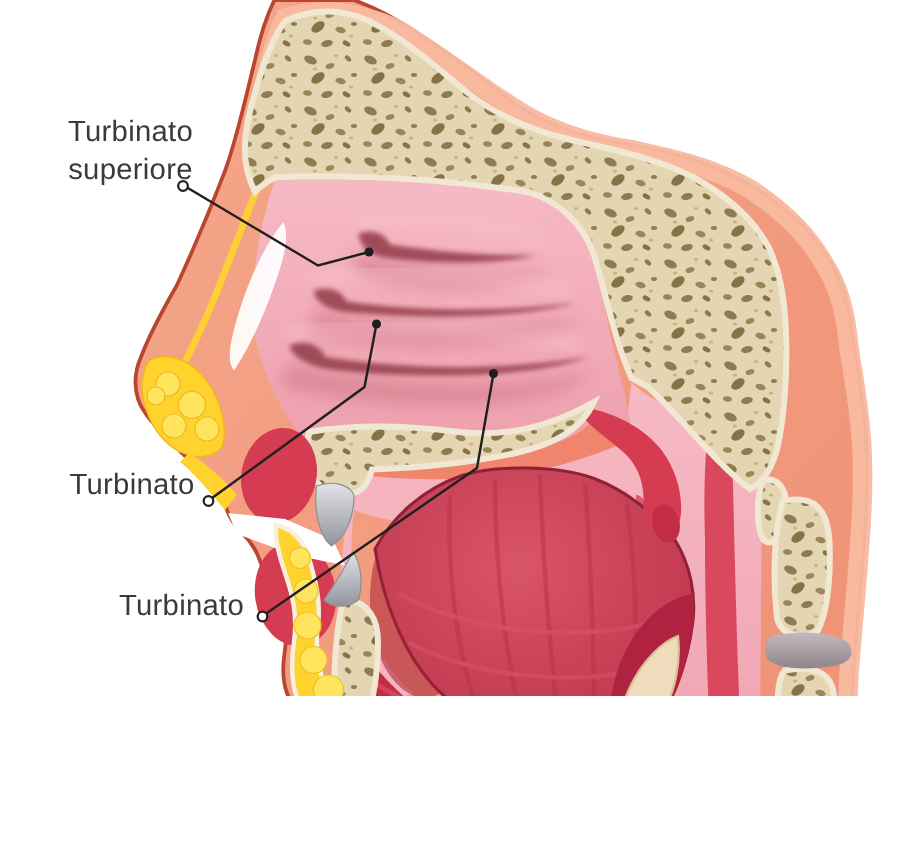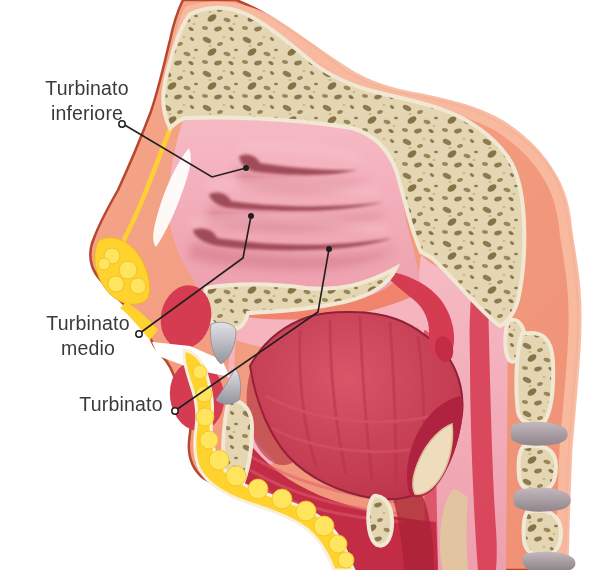--- a/index.html
+++ b/index.html
@@ -1,16 +1,16 @@
 <!DOCTYPE html>
 <html><head>
 <meta charset="utf-8">
 <style>
   html,body{margin:0;padding:0;background:#fff;}
-  #stage{position:relative;width:600px;height:570px;background:#fff;overflow:hidden;
+  #stage{position:relative;width:600px;height:464px;background:#fff;overflow:hidden;
          font-family:"Liberation Sans","DejaVu Sans",sans-serif;}
   #artwork{position:absolute;left:0;top:0;width:600px;height:570px;}
   .anat-label{position:absolute;width:130px;text-align:center;color:#3A3A3C;
               font-size:19.5px;line-height:25px;letter-spacing:.2px;}
   #lbl-sup{left:22px;top:76px;}
   #lbl-med{left:23px;top:311px;}
   #lbl-inf{left:56px;top:392px;}
 </style>
 </head>
 <body>
@@ -278,23 +278,22 @@
     <circle cx="139" cy="334" r="3.2" fill="#FFFFFF" stroke="#1F1F1F" stroke-width="1.5"></circle>
     <circle cx="175" cy="411" r="3.2" fill="#FFFFFF" stroke="#1F1F1F" stroke-width="1.5"></circle>
     <circle cx="246" cy="168" r="3" fill="#1F1F1F"></circle>
     <circle cx="251" cy="216" r="3" fill="#1F1F1F"></circle>
     <circle cx="329" cy="249" r="3" fill="#1F1F1F"></circle>
   </g>
 </svg>
 
   <div class="anat-label" id="lbl-sup">
     <div>Turbinato</div>
-    <div>inferiore</div>
+    <div>superiore</div>
   </div>
   <div class="anat-label" id="lbl-med">
     <div>Turbinato</div>
-    <div>medio</div>
   </div>
   <div class="anat-label" id="lbl-inf">
     <div>Turbinato</div>
   </div>
 
 </div>
 
 </body></html>

